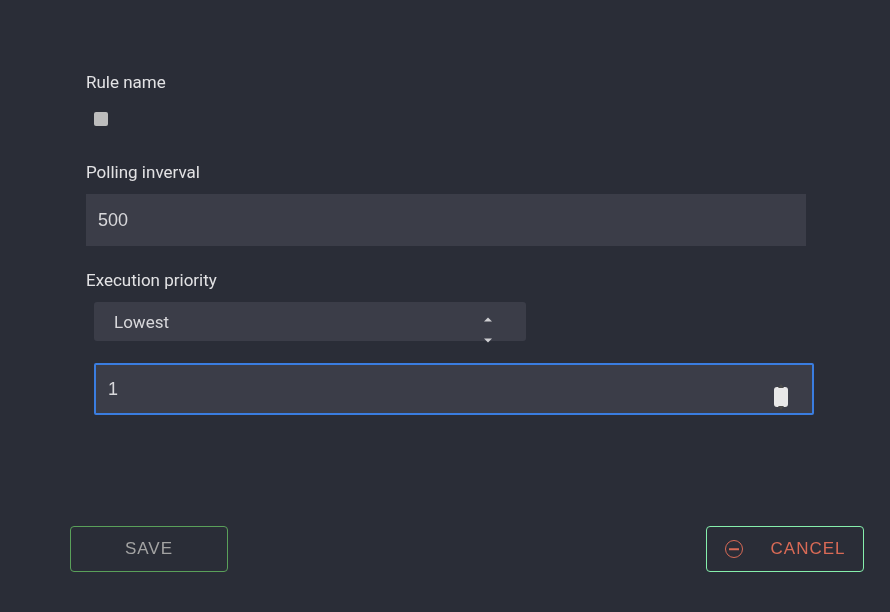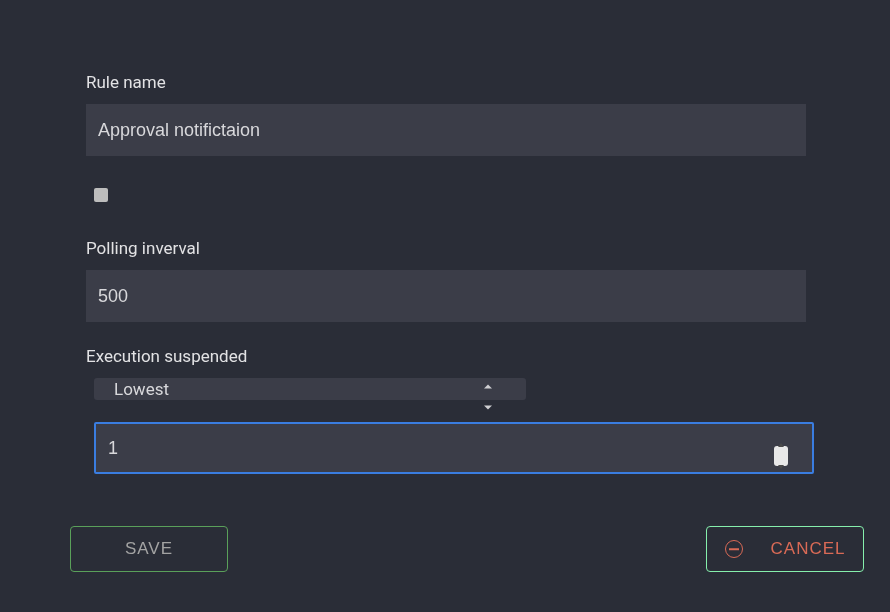--- a/index.html
+++ b/index.html
@@ -46,21 +46,21 @@
     display: inline-block;
     cursor: pointer;
   }
   .select-wrap {
     position: relative;
     width: 432px;
     margin-bottom: 22px;
   }
   .select {
     width: 100%;
-    height: 22px;
+    height: 39px;
     background: #3b3d48;
     border: none;
     color: #d8d8db;
     font-size: 17px;
     padding: 0 12px;
     outline: none;
     appearance: none;
     -webkit-appearance: none;
     border-radius: 3px;
     display: flex;
@@ -174,30 +174,29 @@
     background: #d96a56;
     transform: translateY(-50%);
   }
 </style>
 </head>
 <body>
 
 <div class="form">
 
   <label class="field-label">Rule name</label>
-  <input type="text" class="text-input" value="Approval notifictaion" style="">
 
   <div class="checkbox-wrap">
     <input type="checkbox" class="checkbox" style="">
   </div>
 
   <label class="field-label">Polling inverval</label>
   <input type="text" class="text-input" value="500" style="">
 
-  <label class="field-label">Execution suspended</label>
+  <label class="field-label">Execution priority</label>
   <div class="select-wrap">
     <div class="select">
       <span>Lowest</span>
     </div>
     <div class="select-arrows">
       <div class="arrow-up"></div>
       <div class="arrow-down"></div>
     </div>
   </div>
 

